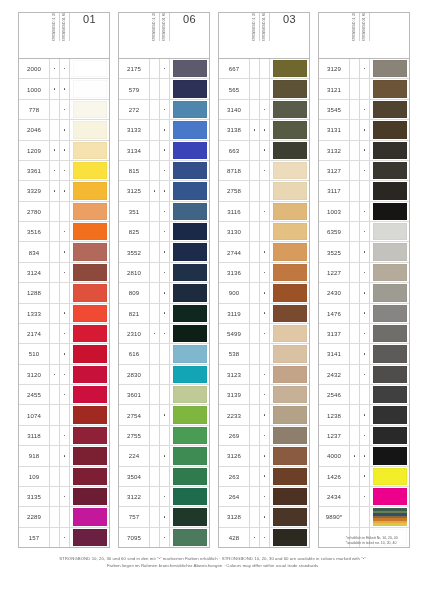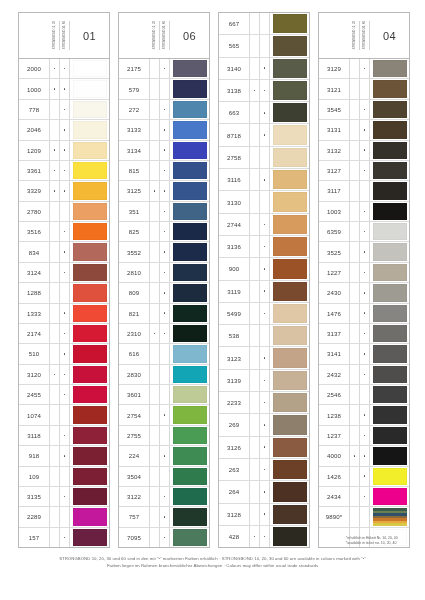--- a/index.html
+++ b/index.html
@@ -20,21 +20,21 @@
   .col{
     width:92px;
     display:flex;flex-direction:column;
     border:1px solid #b9b9b9;
     background:#fff;
     box-sizing:border-box;
   }
 
   
   .col-head{
-    height:46px;display:flex;align-items:center;
+    height:46px;display:flex;align-items:flex-start;
     border-bottom:1px solid #b9b9b9;
     box-sizing:border-box;
   }
   .head-num{
     width:30px;border-right:1px solid #d2d2d2;
   }
   .head-tick{
     width:9px;border-right:1px solid #d2d2d2;
     display:flex;align-items:center;justify-content:center;
     overflow:hidden;
@@ -602,20 +602,30 @@
             <div class="cell-tick">
               <span class="dot"></span>
             </div>
             <div class="cell-swatch">
               <div class="sw" style="background: rgb(76, 122, 92);"></div>
             </div>
           </div>
         </div>
       </div>
       <div class="col">
+        <div class="col-head">
+          <div class="head-num"></div>
+          <div class="head-tick">
+            <span class="vtext">STRONGBOND 10, 20</span>
+          </div>
+          <div class="head-tick">
+            <span class="vtext">STRONGBOND 30, 60</span>
+          </div>
+          <div class="head-title">03</div>
+        </div>
         <div class="rows">
           <div class="row">
             <div class="cell-num">667</div>
             <div class="cell-tick"></div>
             <div class="cell-tick"></div>
             <div class="cell-swatch">
               <div class="sw" style="background: rgb(112, 103, 47);"></div>
             </div>
           </div>
           <div class="row">
@@ -848,21 +858,20 @@
       </div>
       <div class="col">
         <div class="col-head">
           <div class="head-num"></div>
           <div class="head-tick">
             <span class="vtext">STRONGBOND 10, 20</span>
           </div>
           <div class="head-tick">
             <span class="vtext">STRONGBOND 30, 60</span>
           </div>
-          <div class="head-title">04</div>
         </div>
         <div class="rows">
           <div class="row">
             <div class="cell-num">3129</div>
             <div class="cell-tick"></div>
             <div class="cell-tick">
               <span class="dot"></span>
             </div>
             <div class="cell-swatch">
               <div class="sw" style="background: rgb(138, 131, 120);"></div>

